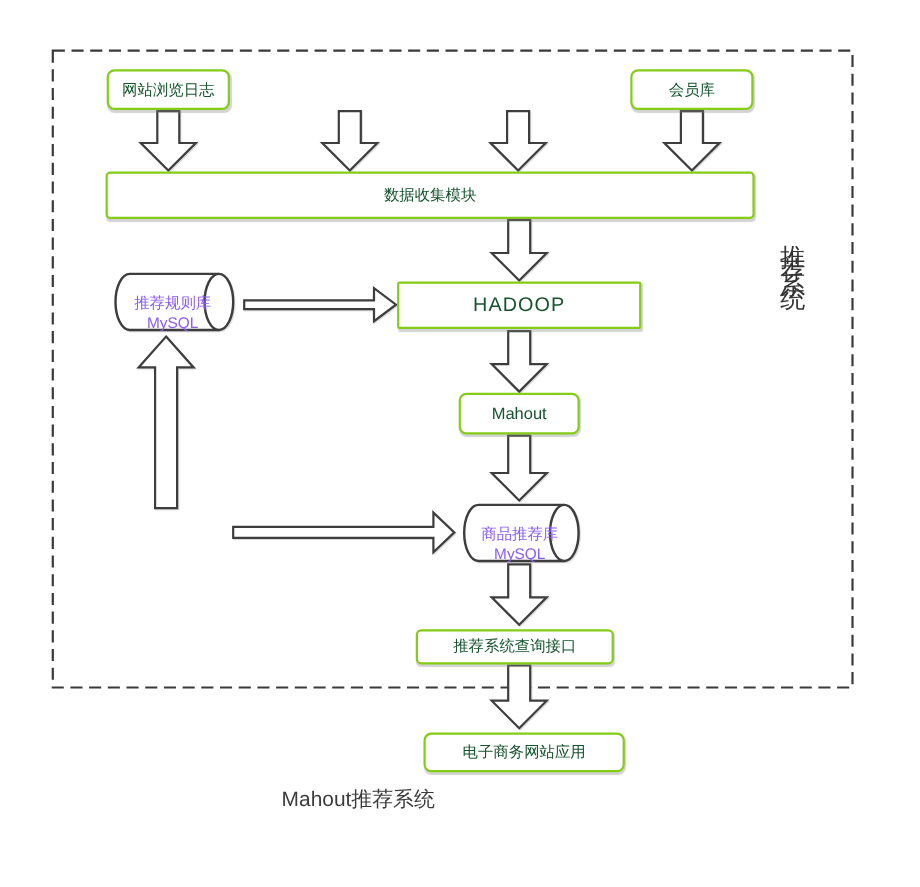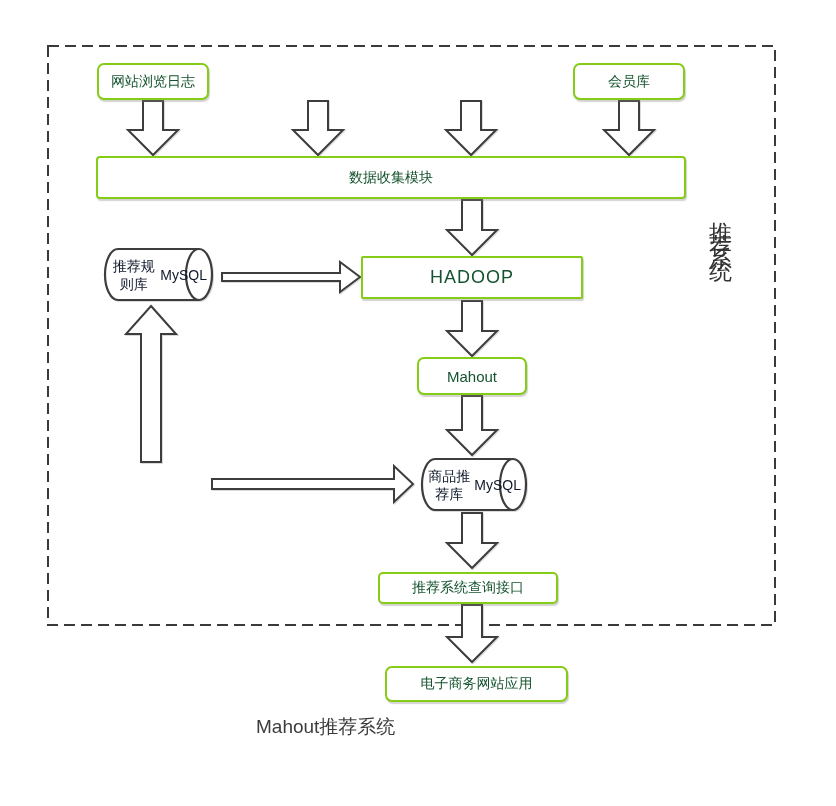--- a/index.html
+++ b/index.html
@@ -12,22 +12,22 @@
     display:flex;align-items:center;justify-content:center;text-align:center;
     font-size:14px;color:#14532d;box-sizing:border-box;
     box-shadow:1px 2px 1px rgba(130,130,130,0.35);
   }
   .node.sharp{border-radius:2px;}
   .arrow{position:absolute;overflow:visible;filter:drop-shadow(1px 1px 0px rgba(150,150,150,0.35));}
   .arrow polygon{fill:#ffffff;stroke:#3d3d3d;stroke-width:2;stroke-linejoin:miter;}
   .cyl{position:absolute;overflow:visible;filter:drop-shadow(1px 1px 0px rgba(150,150,150,0.35));}
   .cyl path,.cyl ellipse{fill:#ffffff;stroke:#3d3d3d;stroke-width:2.2;}
   .cyl-label{
-    position:absolute;display:flex;flex-direction:row;align-items:center;justify-content:flex-end;
-    font-size:14px;line-height:18px;color:#0f172a;text-align:center;pointer-events:none;
+    position:absolute;display:flex;flex-direction:column;align-items:center;justify-content:flex-end;
+    font-size:14px;line-height:18px;color:#8b5cf6;text-align:center;pointer-events:none;
   }
   .hadoop-text{font-size:18px;letter-spacing:1px;}
   .mahout-text{font-size:15px;}
   .caption{position:absolute;font-size:19px;color:#3c3c3c;}
   .side-label{
     position:absolute;writing-mode:vertical-rl;font-size:23px;letter-spacing:12px;color:#333333;
   }
   .dashed-frame{position:absolute;overflow:visible;}
   .dashed-frame rect{fill:none;stroke:#3a3a3a;stroke-width:2;stroke-dasharray:11 6;}
 </style>

